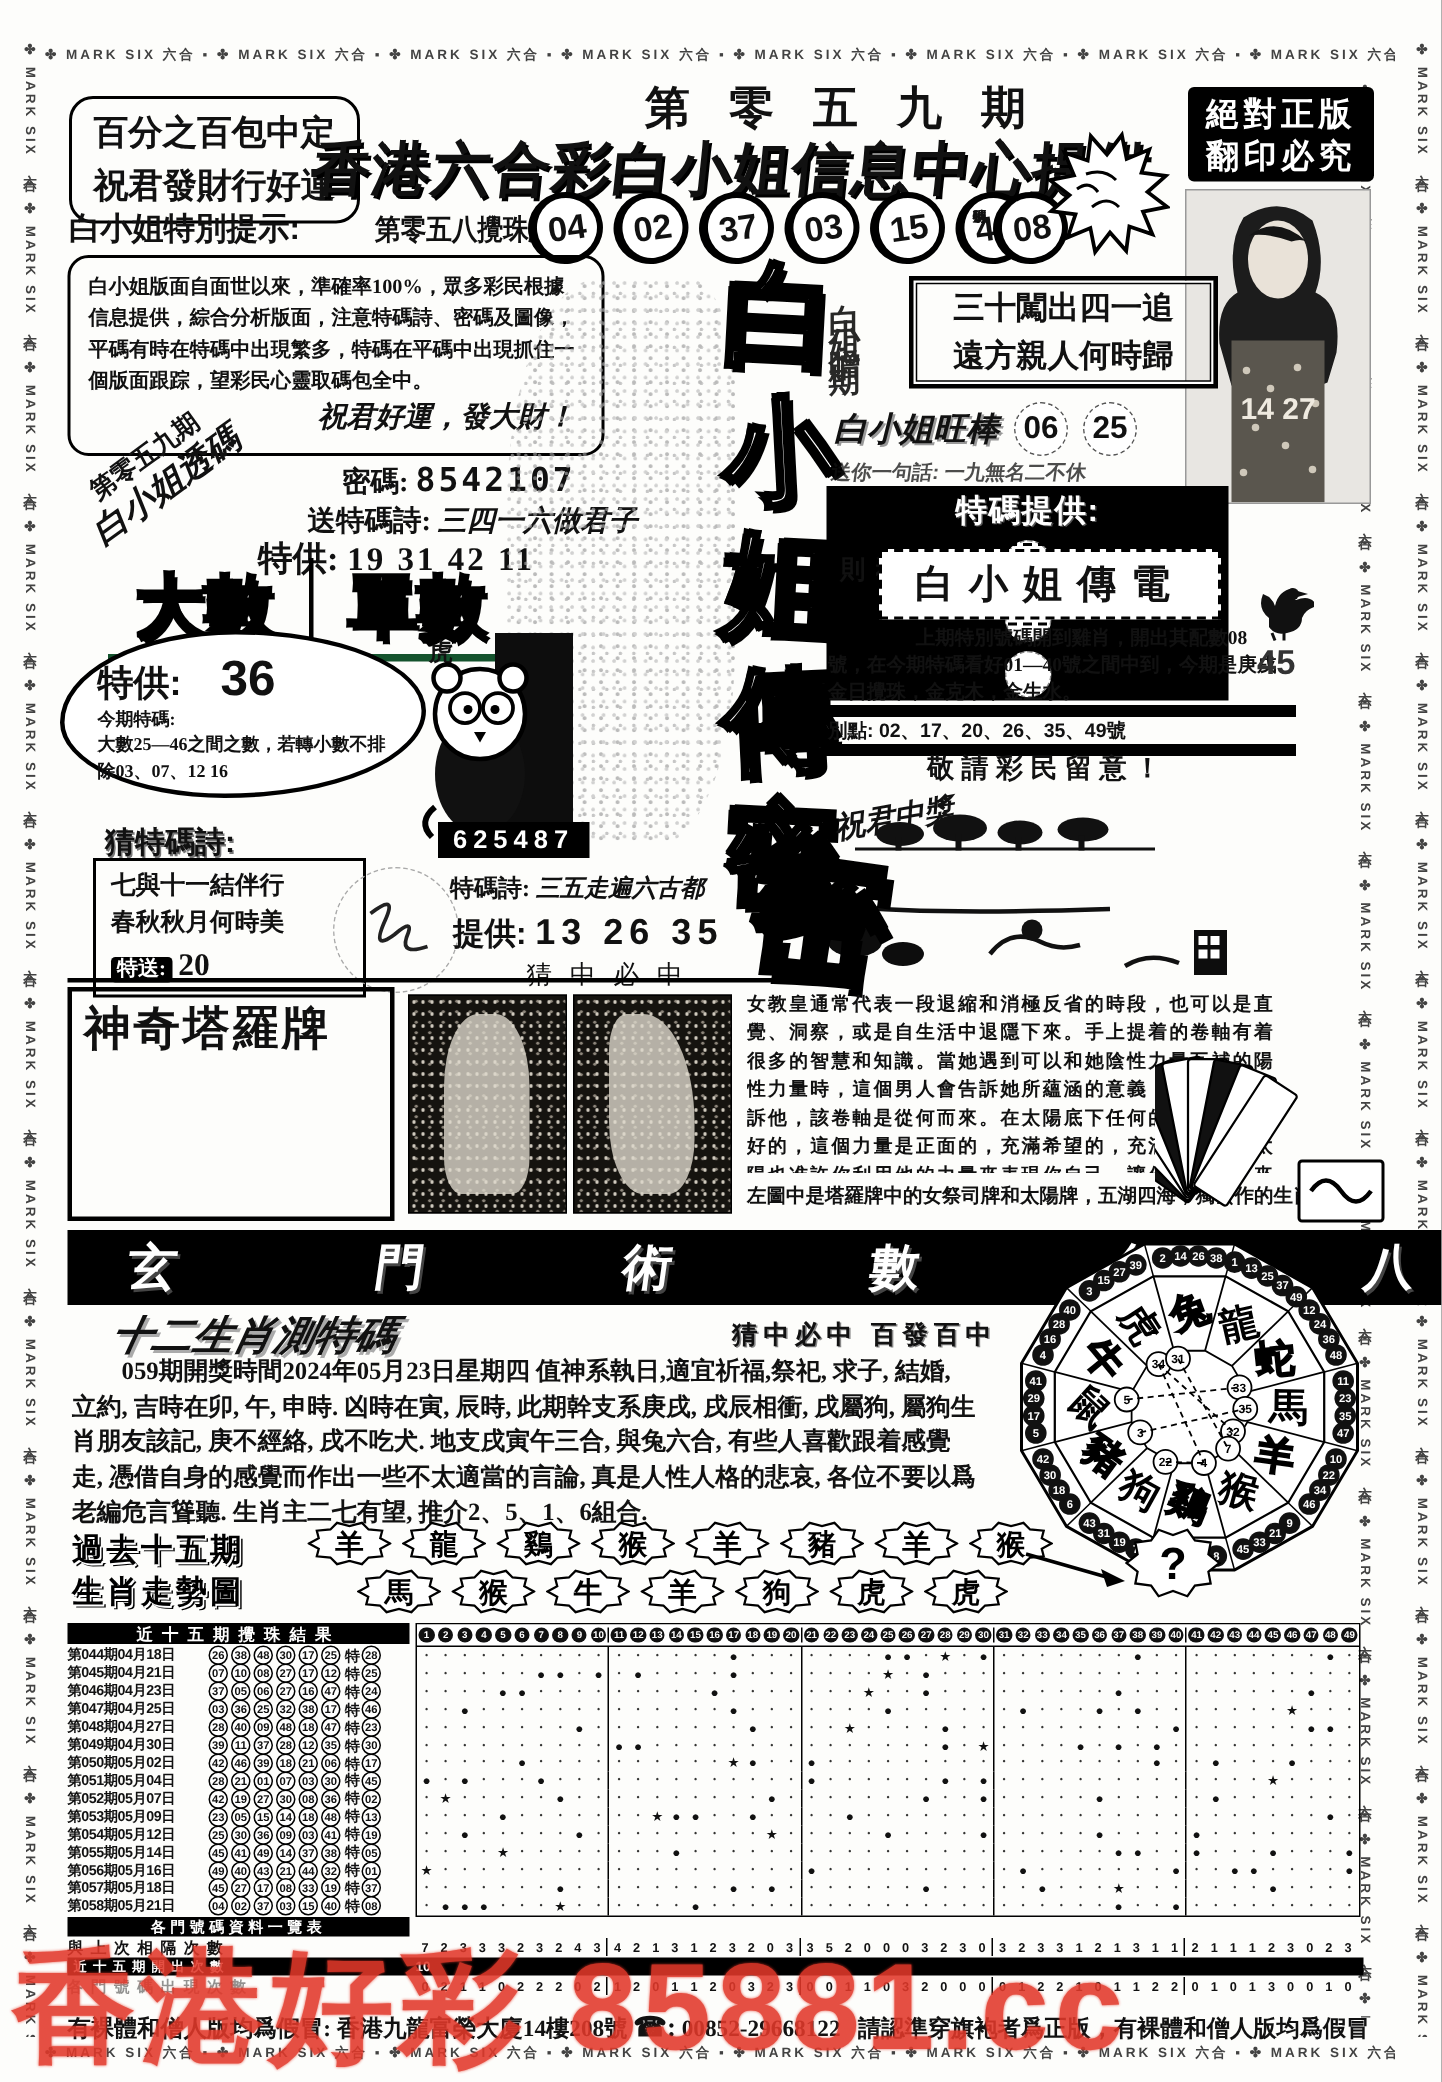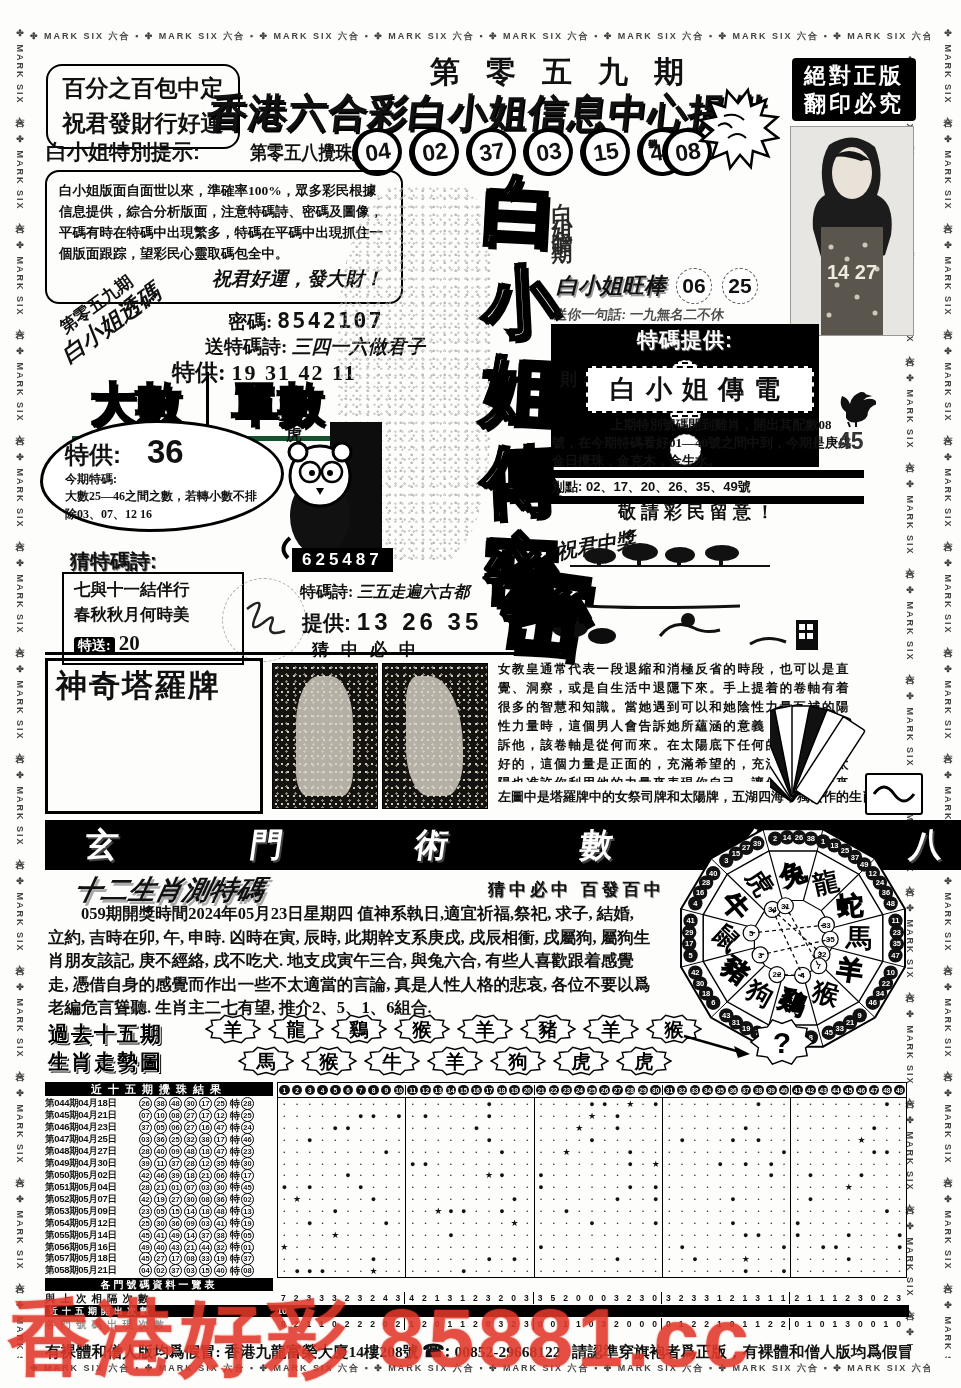--- a/index.html
+++ b/index.html
@@ -69,21 +69,21 @@
   .tg-notice{font-size:18px;font-weight:800;letter-spacing:5px;font-family:"Liberation Serif",serif;}
   .tg-wish{font-size:20px;font-weight:900;font-style:italic;transform:rotate(-10deg);font-family:"Liberation Serif",serif;}
   
   .ps-title{font-size:20px;font-weight:900;text-shadow:1px 1px 0 #777;}
   .ps-box{border:2.5px solid #000;padding:4px 10px;}
   .ps-box .ln{font-size:16.5px;font-weight:800;line-height:1.5;font-family:"Liberation Serif",serif;white-space:nowrap;}
   .tag{background:#000;color:#fff;font-size:14px;font-weight:800;padding:1px 4px;border-radius:3px;}
   .code-box{background:#000;color:#fff;font-size:17px;font-weight:800;letter-spacing:4px;padding:2px 10px;}
   .ps-line{font-size:16px;font-weight:800;font-family:"Liberation Serif",serif;}
   .ps-supply{font-size:21px;font-weight:800;}
-  .ps-foot{font-size:17px;font-weight:700;letter-spacing:12px;font-family:"Liberation Serif",serif;}
+  .ps-foot{font-size:17px;font-weight:400;letter-spacing:12px;font-family:"Liberation Serif",serif;margin-left:39px;}
   .seal{font-size:92px;font-weight:900;color:#fff;-webkit-text-stroke:4px #000;
         text-shadow:7px 7px 0 #000;transform:rotate(8deg);font-family:"Liberation Serif",serif;}
   
   .tarot-box{border:3px solid #000;}
   .tarot-title{font-size:31px;font-weight:900;letter-spacing:2px;padding:4px 8px;}
   .tarot-panel{background:#15130f;border:1px solid #000;
      background-image:radial-gradient(circle,#cfc9bd 1px,transparent 1.4px),radial-gradient(circle,#8d867b 1px,transparent 1.2px);
      background-size:6px 8px,9px 7px;}
   .tarot-panel .inner{position:absolute;left:22%;top:8%;width:55%;height:84%;background:#ddd8cc;opacity:.8;
      border-radius:40% 40% 20% 20%;}
@@ -217,20 +217,24 @@
   <div class="abs noise" style="left:338px;top:186px;width:152px;height:378px;"></div>
   <div class="abs" id="center-title" style="left:474px;top:168px;width:92px;text-align:center;">
       <span class="big-char" style="transform: rotate(3deg);">白</span>
       <span class="big-char" style="transform: rotate(-3deg);">小</span>
       <span class="big-char" style="transform: rotate(3deg);">姐</span>
       <span class="big-char" style="transform: rotate(-3deg);">傳</span>
       <span class="big-char" style="transform: rotate(3deg);">密</span>
     </div>
 
   <div class="abs gift-vert" style="left:548px;top:186px;height:150px;">白小姐贈期</div>
+  <div class="abs gift-box" style="left:606px;top:184px;width:184px;">
+    <div>三十闖出四一追</div>
+    <div>遠方親人何時歸</div>
+  </div>
   <div class="abs" style="left:556px;top:268px;display:flex;align-items:center;gap:10px;">
     <span class="wang-label">白小姐旺棒</span>
     <span class="dash-circ">06</span>
     <span class="dash-circ">25</span>
   </div>
   <div class="abs phrase" style="left:554px;top:306px;">送你一句話: 一九無名二不休</div>
   <div class="abs sp-bar" style="left:551px;top:324px;width:252px;flex-direction:column;">
     <span class="lbl">特碼提供:</span>
     <span class="dash-circ">17</span>
     <span class="dash-circ">42</span>

